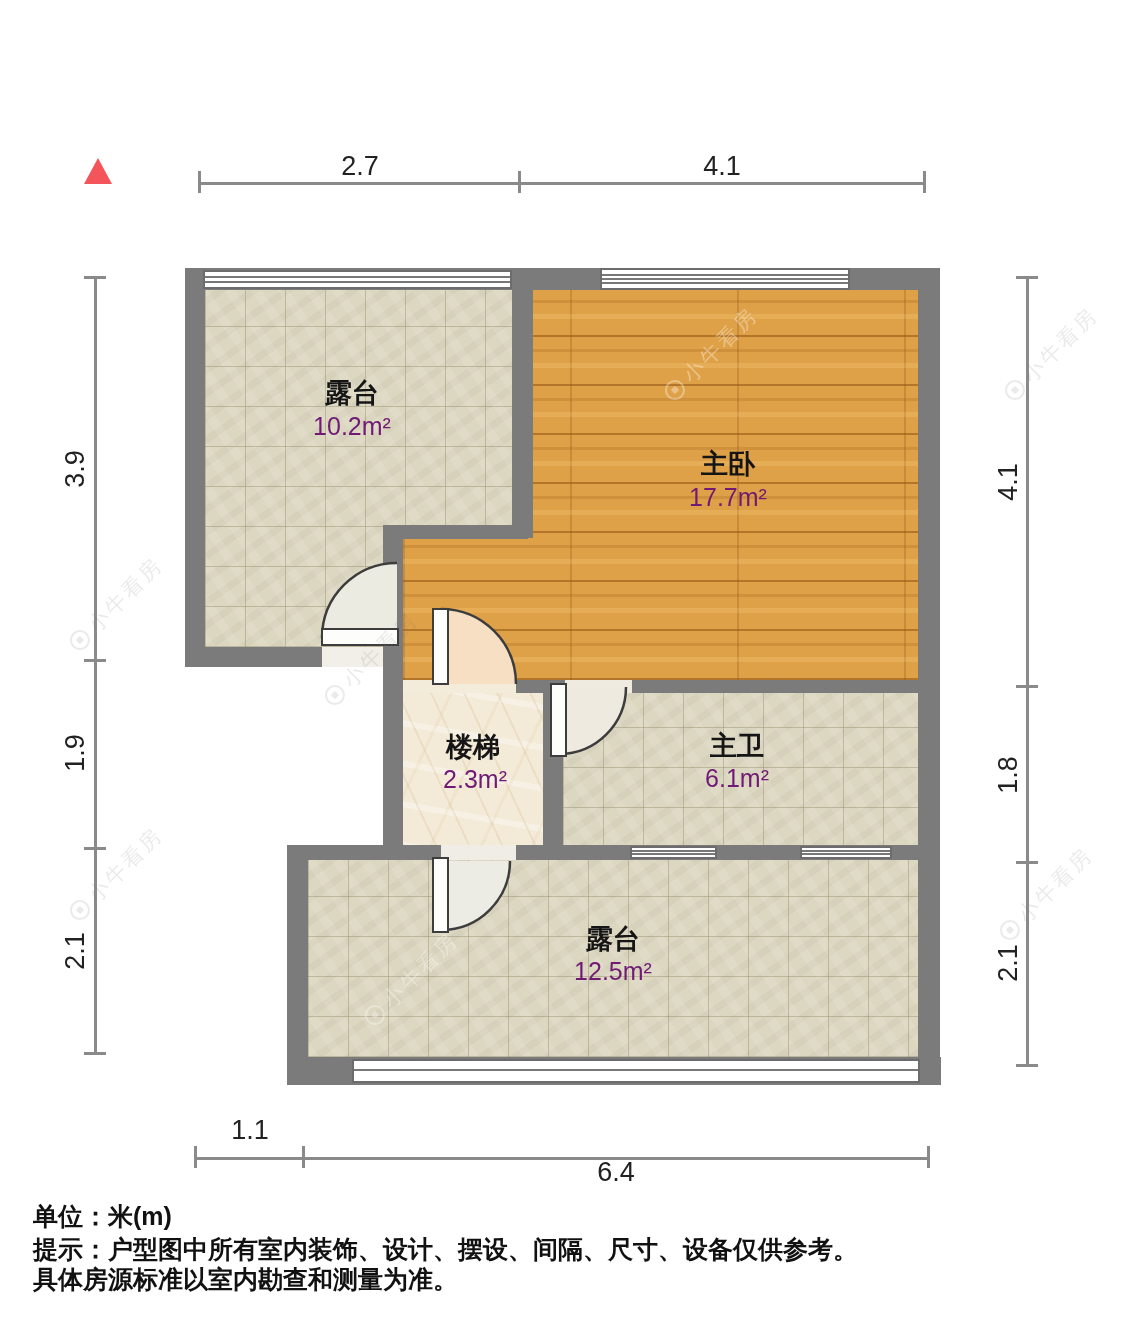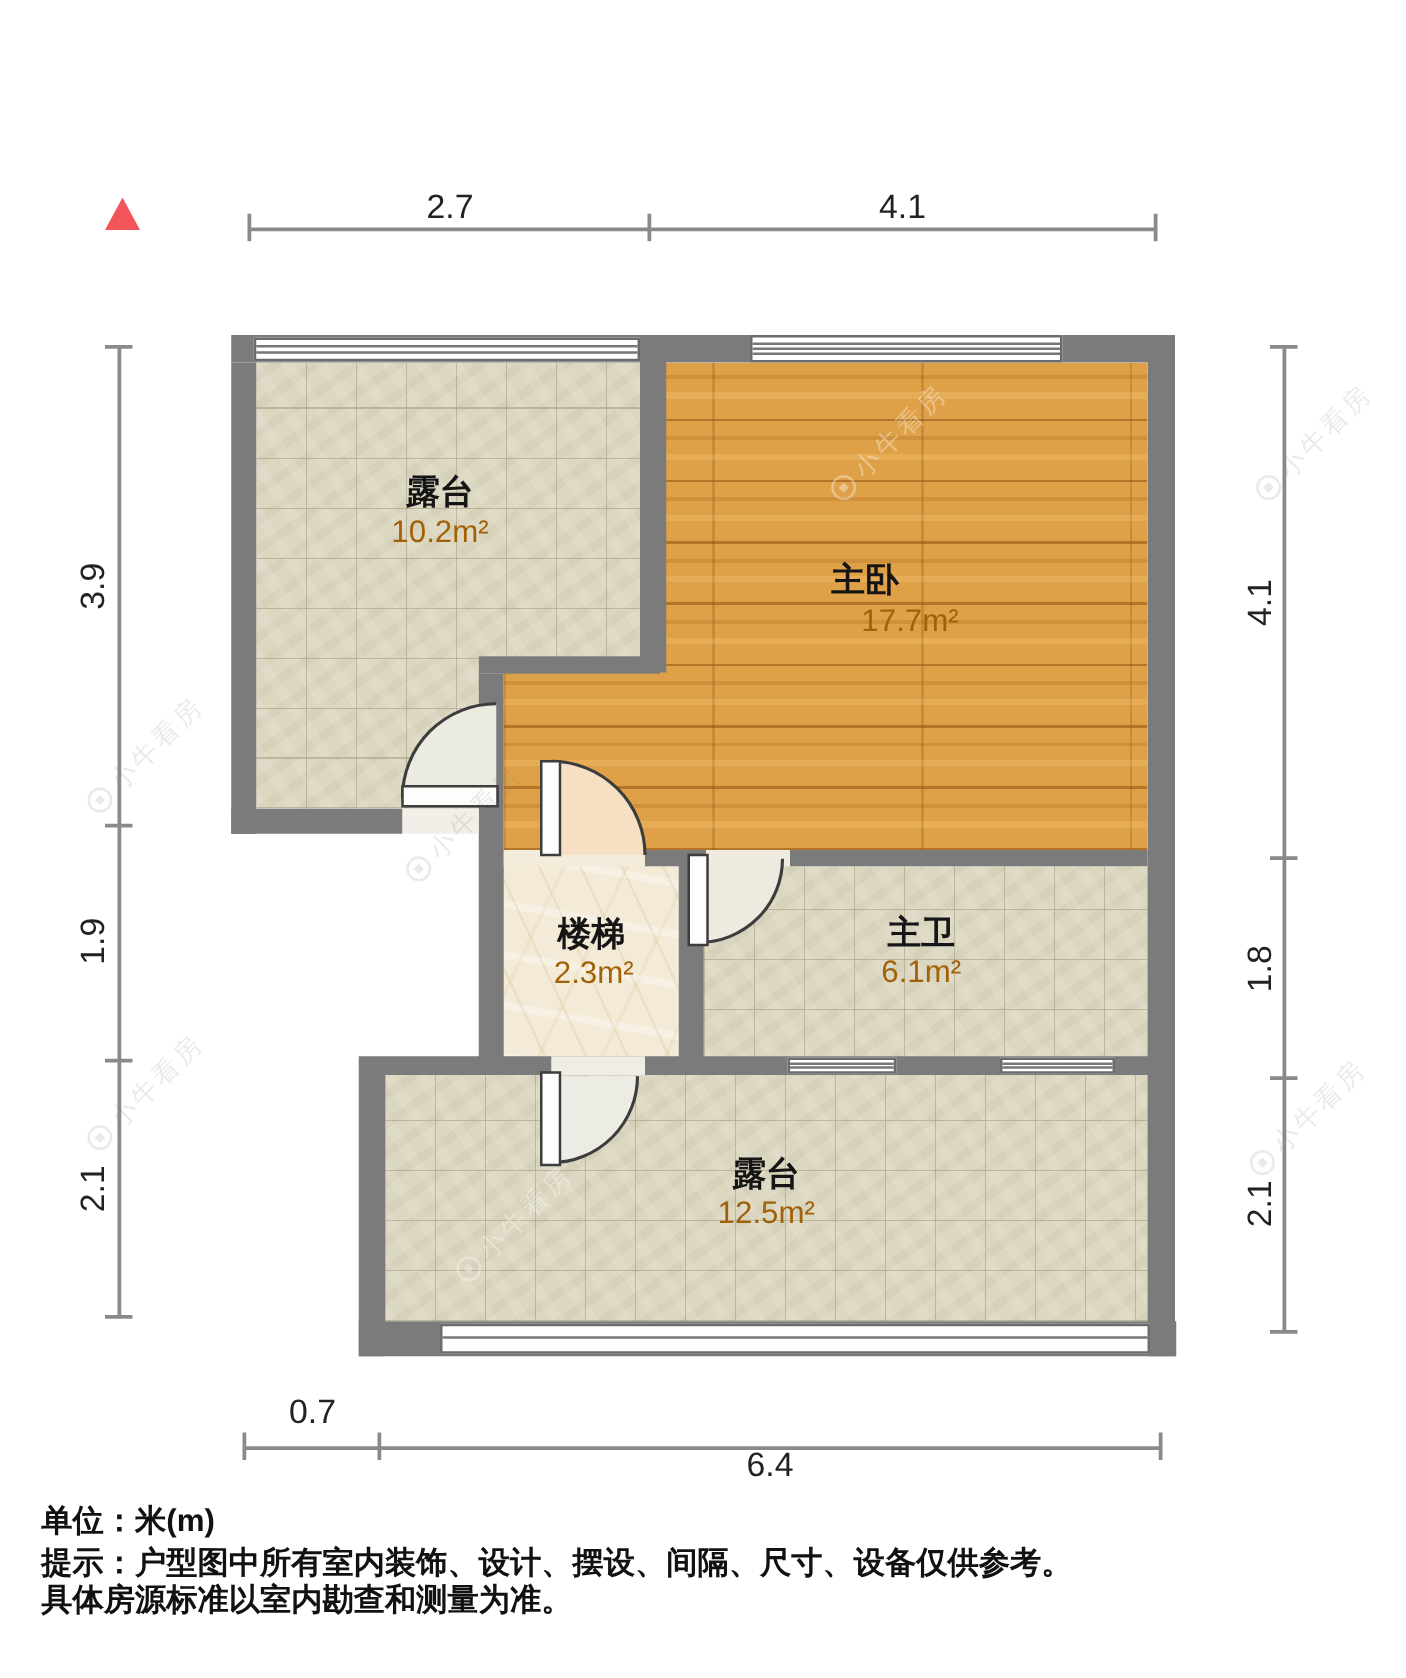--- a/index.html
+++ b/index.html
@@ -40,21 +40,21 @@
         background-size:100% 2px;background-position:0 23%,0 50%,0 77%;}
   .win2{background-image:linear-gradient(#777 0 0),linear-gradient(#777 0 0);
         background-size:100% 2px;background-position:0 34%,0 66%;}
   .win1{background-image:linear-gradient(#777 0 0);
         background-size:100% 2px;background-position:0 45%;}
 
   .thresh{position:absolute;}
 
   
   .room-name{position:absolute;transform:translate(-50%,-50%);font-size:27px;font-weight:700;color:#151515;white-space:nowrap;}
-  .room-area{position:absolute;transform:translate(-50%,-50%);font-size:25px;font-weight:400;color:#a16207;white-space:nowrap;}
+  .room-area{position:absolute;transform:translate(-50%,-50%);font-size:25px;font-weight:400;color:#701a75;white-space:nowrap;}
 
   
   .dim-h{position:absolute;height:3px;background:#8a8a8a;}
   .dim-v{position:absolute;width:3px;background:#8a8a8a;}
   .tick-v{position:absolute;width:3px;height:22px;background:#8a8a8a;}
   .tick-h{position:absolute;width:22px;height:3px;background:#8a8a8a;}
   .dim-label{position:absolute;transform:translate(-50%,-50%);font-size:27px;color:#222;white-space:nowrap;}
   .dim-label.rot{transform:translate(-50%,-50%) rotate(-90deg);}
 
   
@@ -139,21 +139,21 @@
     <g>
       <path d="M441,861 L441,930 A69,69 0 0 0 510,861 Z" fill="#edece4"></path>
       <path d="M441,930 A69,69 0 0 0 510,861" fill="none" stroke="#3d3d3d" stroke-width="2.5"></path>
       <rect x="433" y="858" width="15" height="74" fill="#fdfdfb" stroke="#3d3d3d" stroke-width="2"></rect>
     </g>
   </svg>
 
   <div class="room-name" style="left:352px;top:393px;">露台</div>
   <div class="room-area" style="left:352px;top:426px;">10.2m²</div>
 
-  <div class="room-name" style="left:692px;top:464px;font-family:Liberation Serif, serif;">主卧</div>
+  <div class="room-name" style="left:728px;top:464px;font-family:Liberation Serif, serif;">主卧</div>
   <div class="room-area" style="left:728px;top:497px;">17.7m²</div>
 
   <div class="room-name" style="left:473px;top:747px;">楼梯</div>
   <div class="room-area" style="left:475px;top:779px;">2.3m²</div>
 
   <div class="room-name" style="left:737px;top:746px;">主卫</div>
   <div class="room-area" style="left:737px;top:778px;">6.1m²</div>
 
   <div class="room-name" style="left:613px;top:939px;">露台</div>
   <div class="room-area" style="left:613px;top:971px;">12.5m²</div>
@@ -162,21 +162,21 @@
   <div class="tick-v" style="left:198px;top:171px;"></div>
   <div class="tick-v" style="left:518px;top:171px;"></div>
   <div class="tick-v" style="left:923px;top:171px;"></div>
   <div class="dim-label" style="left:360px;top:166px;">2.7</div>
   <div class="dim-label" style="left:722px;top:166px;">4.1</div>
 
   <div class="dim-h" style="left:196px;top:1157px;width:733px;"></div>
   <div class="tick-v" style="left:194px;top:1146px;"></div>
   <div class="tick-v" style="left:302px;top:1146px;"></div>
   <div class="tick-v" style="left:927px;top:1146px;"></div>
-  <div class="dim-label" style="left:250px;top:1130px;">0.7</div>
+  <div class="dim-label" style="left:250px;top:1130px;">1.1</div>
   <div class="dim-label" style="left:616px;top:1130px;margin-top:42px;">6.4</div>
 
   <div class="dim-v" style="left:94px;top:278px;height:776px;"></div>
   <div class="tick-h" style="left:84px;top:276px;"></div>
   <div class="tick-h" style="left:84px;top:659px;"></div>
   <div class="tick-h" style="left:84px;top:847px;"></div>
   <div class="tick-h" style="left:84px;top:1052px;"></div>
   <div class="dim-label rot" style="left:75px;top:469px;">3.9</div>
   <div class="dim-label rot" style="left:75px;top:753px;">1.9</div>
   <div class="dim-label rot" style="left:75px;top:951px;">2.1</div>

